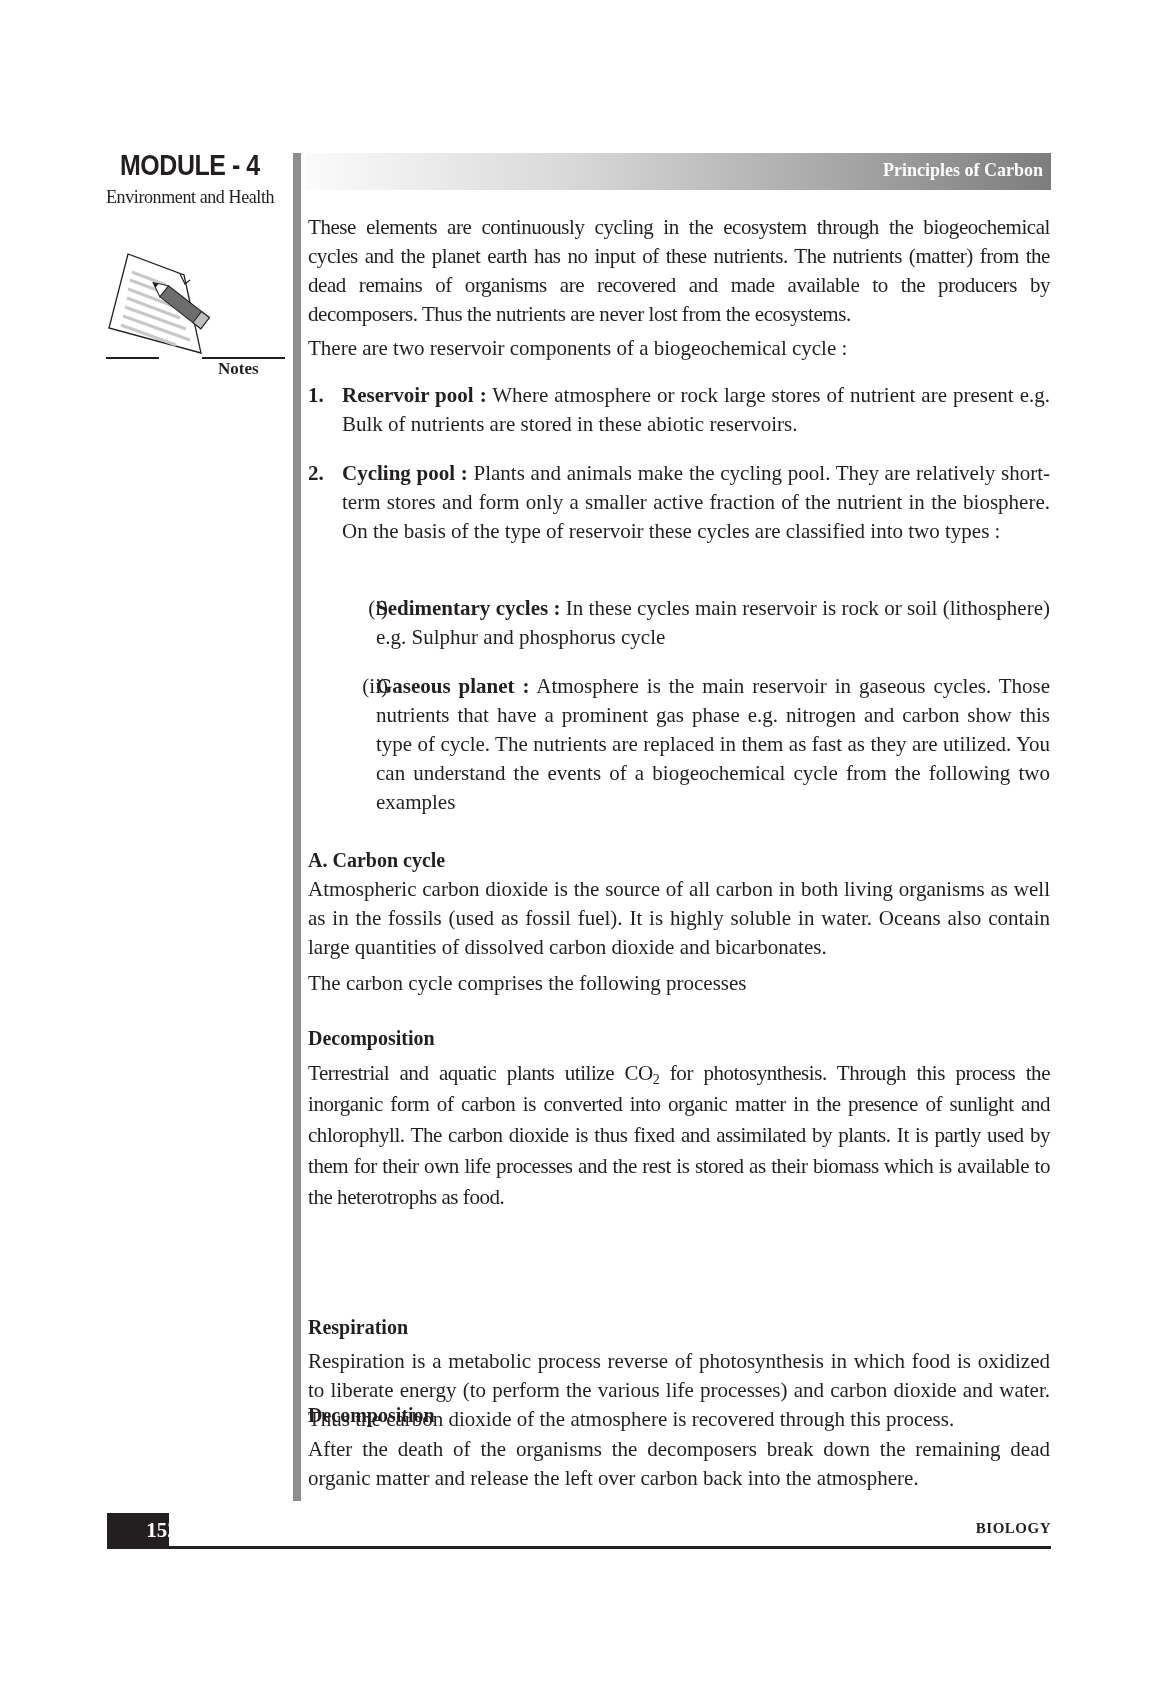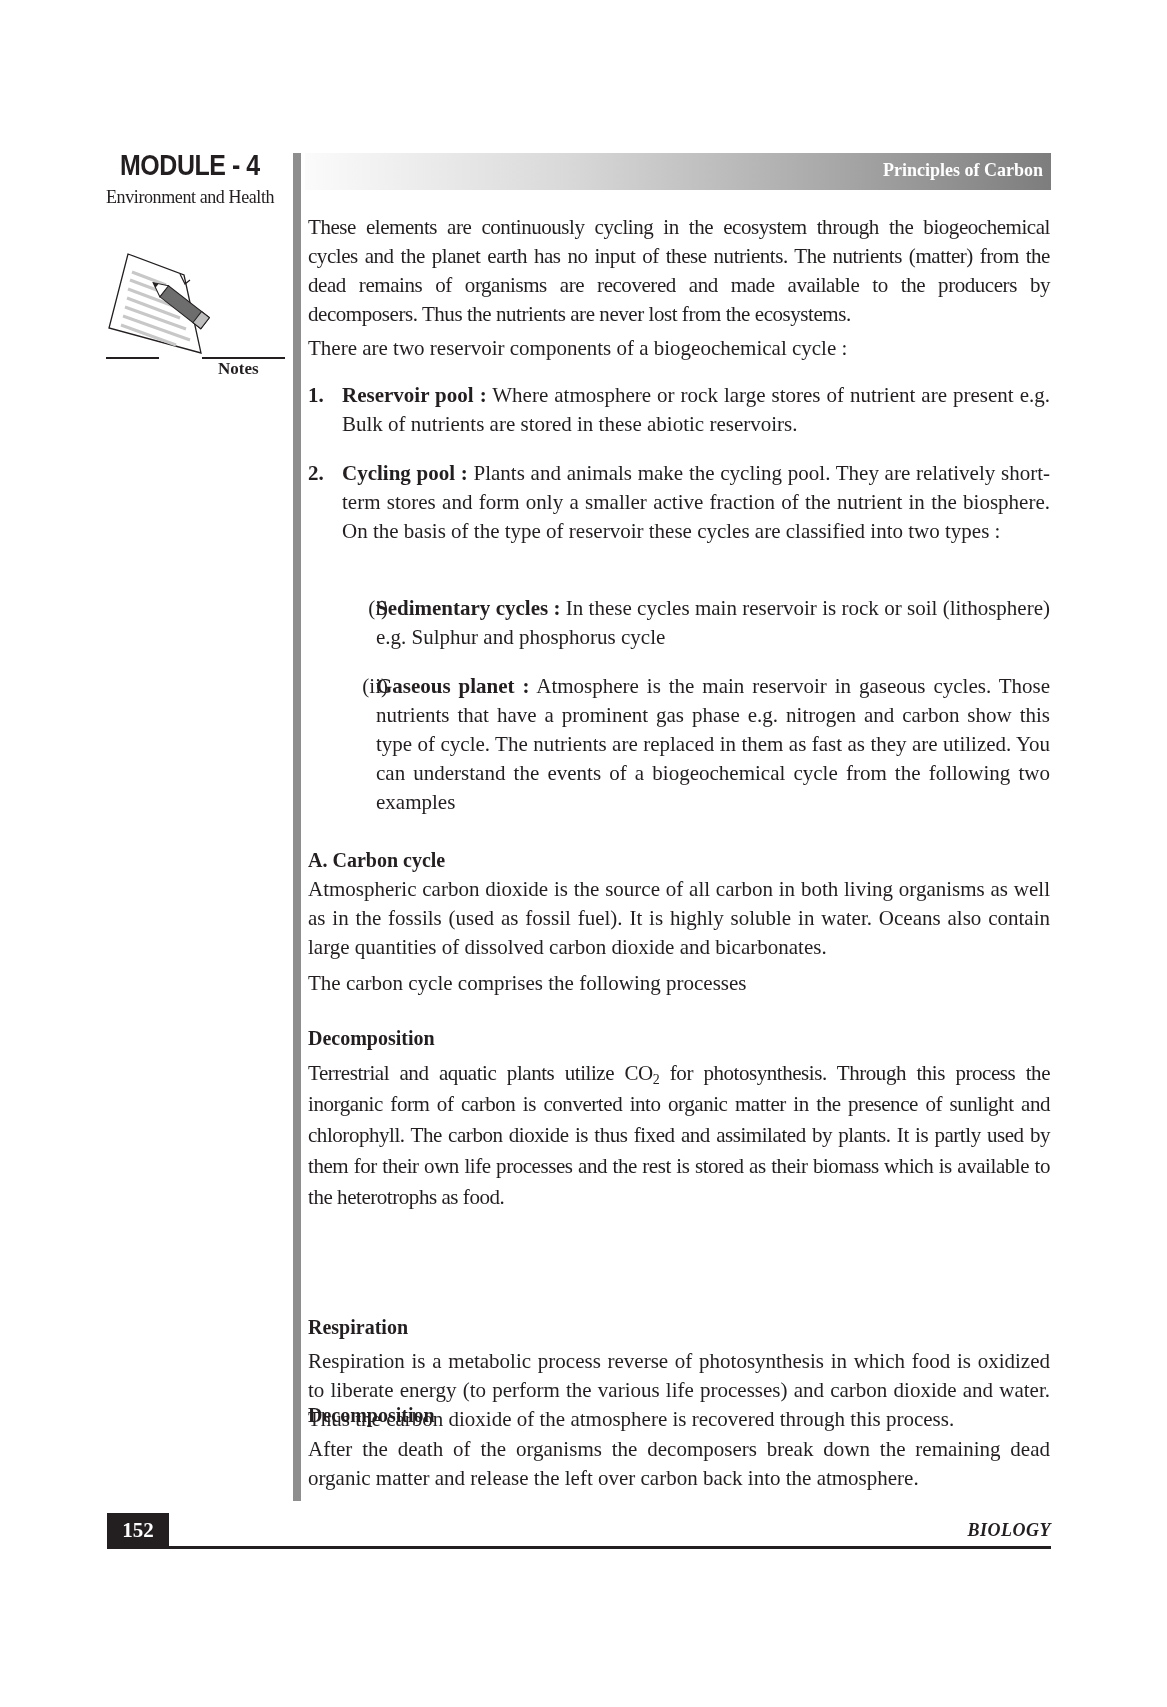--- a/index.html
+++ b/index.html
@@ -35,23 +35,23 @@
   .list-num { position: absolute; left: 0; top: 0; font-weight: bold; }
   .list-body { margin-left: 34px; }
   .sub-item { position: absolute; left: 348px; width: 702px; font-size: 21px; line-height: 29px; text-align: justify; }
   .sub-num { position: absolute; left: 0; top: 0; width: 40px; text-align: right; }
   .sub-body { margin-left: 28px; }
   b { font-weight: bold; }
   sub { font-size: 14px; vertical-align: -4px; line-height: 0; }
 
   
   .page-box { left: 107px; top: 1513px; width: 62px; height: 35px; background: #231f20; }
-  .page-num { left: 0; top: 5px; width: 62px; text-align: center; color: #ffffff; font-weight: bold; font-size: 21px; }
+  .page-num { left: 0; top: 5px; width: 62px; text-align: center; color: #ffffff; font-weight: bold; font-size: 21px; padding-left: 24px; }
   .footer-line { left: 107px; top: 1546px; width: 944px; height: 3px; background: #231f20; }
-  .footer-subject { right: 116px; top: 1520px; font-size: 18px; font-weight: bold; font-style: italic; letter-spacing: 0.5px; text-align: center; }
+  .footer-subject { right: 116px; top: 1520px; font-size: 15px; font-weight: bold; letter-spacing: 0.5px; text-align: center; }
 </style>
 </head>
 <body>
 
 <div class="abs module-title">MODULE - 4</div>
 <div class="abs module-sub">Environment and Health</div>
 
 <div class="abs notes-icon">
   <svg width="150" height="120" viewBox="0 0 150 120">
     <polygon points="22,14 78,35 95,113 3,88" fill="#ffffff" stroke="#231f20" stroke-width="1.3"></polygon>

